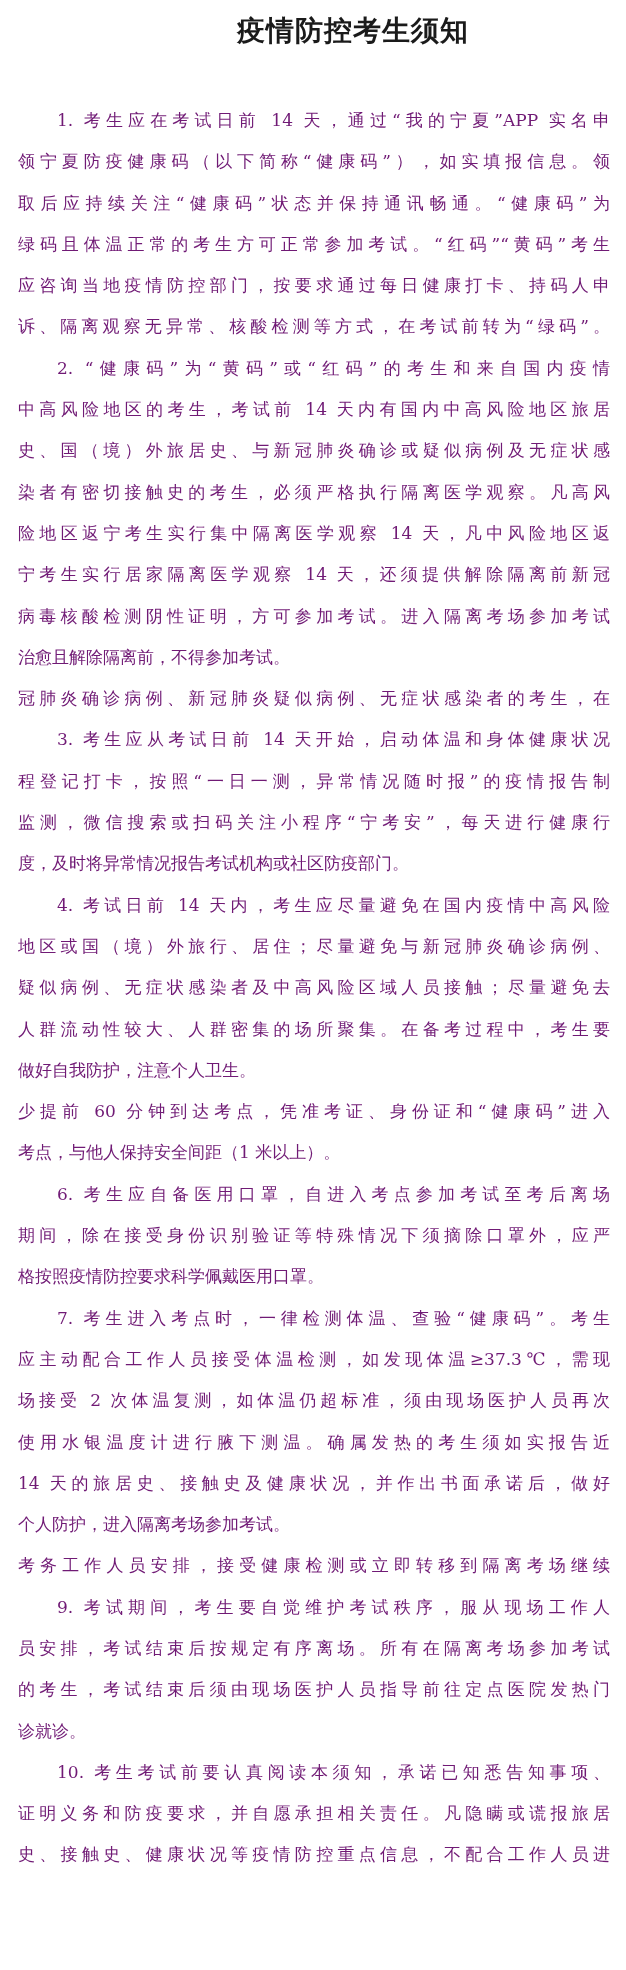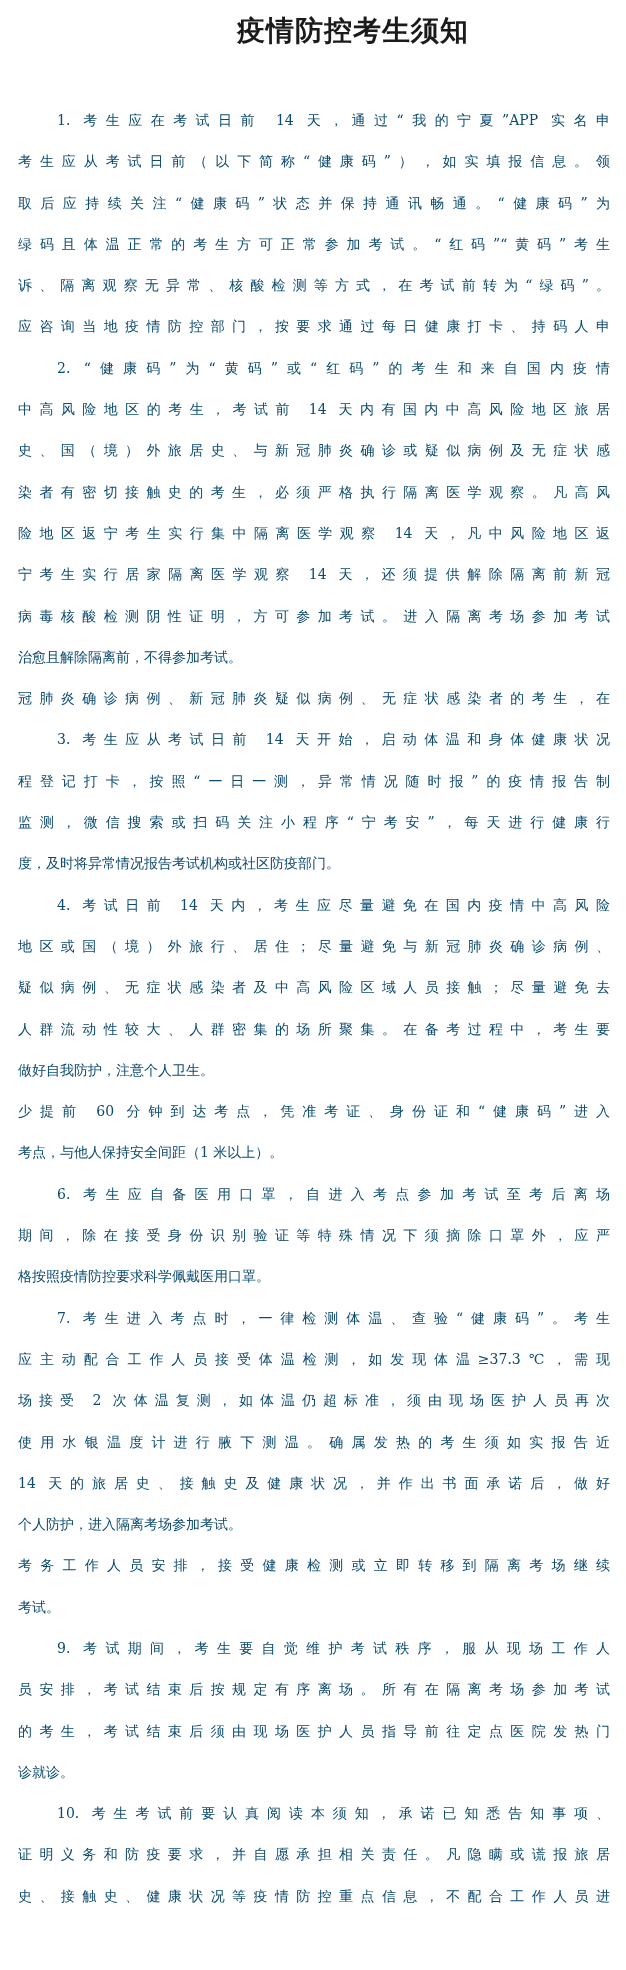--- a/index.html
+++ b/index.html
@@ -37,48 +37,48 @@
     }
     .body-text {
       position: absolute;
       top: 100px;
       left: 18px;
       width: 592px;
     }
     .line {
       height: 41.3px;
       line-height: 41.3px;
-      font-size: 14px;
+      font-size: 17px;
       white-space: nowrap;
       text-align: justify;
       text-align-last: justify;
-      color: #0c4a6e;
+      color: #701a75;
     }
     .line.last {
       text-align-last: left;
     }
     .line.first {
       padding-left: 39px;
     }
   </style>
 </head>
 <body>
 
 <div class="doc">
   <div class="title">疫情防控考生须知</div>
 
   <div class="body-text">
 
     <div>
       <div class="line first">1. 考生应在考试日前 14 天，通过“我的宁夏”APP 实名申</div>
-      <div class="line">考生应从考试日前（以下简称“健康码”），如实填报信息。领</div>
+      <div class="line">领宁夏防疫健康码（以下简称“健康码”），如实填报信息。领</div>
       <div class="line">取后应持续关注“健康码”状态并保持通讯畅通。“健康码”为</div>
       <div class="line">绿码且体温正常的考生方可正常参加考试。“红码”“黄码”考生</div>
+      <div class="line">应咨询当地疫情防控部门，按要求通过每日健康打卡、持码人申</div>
       <div class="line">诉、隔离观察无异常、核酸检测等方式，在考试前转为“绿码”。</div>
-      <div class="line">应咨询当地疫情防控部门，按要求通过每日健康打卡、持码人申</div>
     </div>
 
     <div>
       <div class="line first">2. “健康码”为“黄码”或“红码”的考生和来自国内疫情</div>
       <div class="line">中高风险地区的考生，考试前 14 天内有国内中高风险地区旅居</div>
       <div class="line">史、国（境）外旅居史、与新冠肺炎确诊或疑似病例及无症状感</div>
       <div class="line">染者有密切接触史的考生，必须严格执行隔离医学观察。凡高风</div>
       <div class="line">险地区返宁考生实行集中隔离医学观察 14 天，凡中风险地区返</div>
       <div class="line">宁考生实行居家隔离医学观察 14 天，还须提供解除隔离前新冠</div>
       <div class="line">病毒核酸检测阴性证明，方可参加考试。进入隔离考场参加考试</div>
@@ -116,21 +116,20 @@
       <div class="line first">7. 考生进入考点时，一律检测体温、查验“健康码”。考生</div>
       <div class="line">应主动配合工作人员接受体温检测，如发现体温≥37.3℃，需现</div>
       <div class="line">场接受 2 次体温复测，如体温仍超标准，须由现场医护人员再次</div>
       <div class="line">使用水银温度计进行腋下测温。确属发热的考生须如实报告近</div>
       <div class="line">14 天的旅居史、接触史及健康状况，并作出书面承诺后，做好</div>
       <div class="line last">个人防护，进入隔离考场参加考试。</div>
     </div>
 
     <div>
       <div class="line">考务工作人员安排，接受健康检测或立即转移到隔离考场继续</div>
-      <div class="line last">考试。</div>
     </div>
 
     <div>
       <div class="line first">9. 考试期间，考生要自觉维护考试秩序，服从现场工作人</div>
       <div class="line">员安排，考试结束后按规定有序离场。所有在隔离考场参加考试</div>
       <div class="line">的考生，考试结束后须由现场医护人员指导前往定点医院发热门</div>
       <div class="line last">诊就诊。</div>
     </div>
 
     <div>

